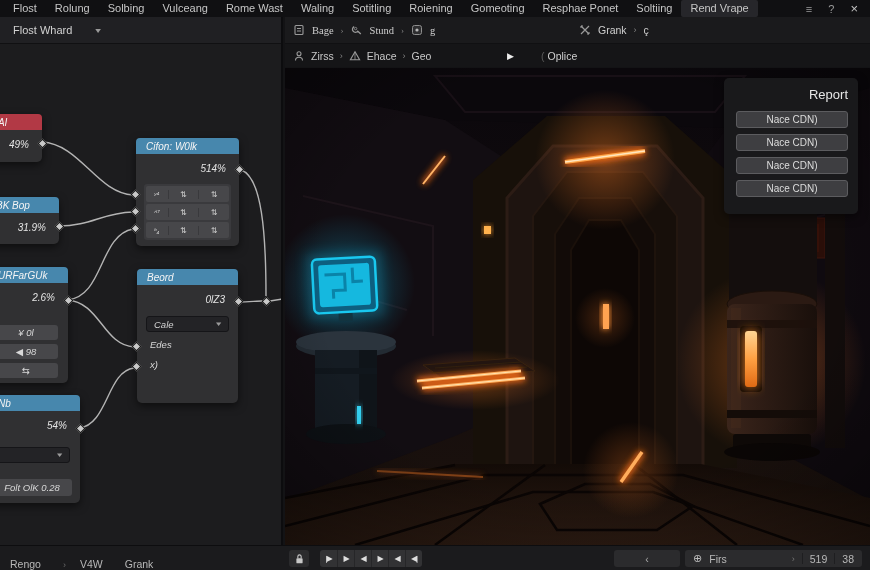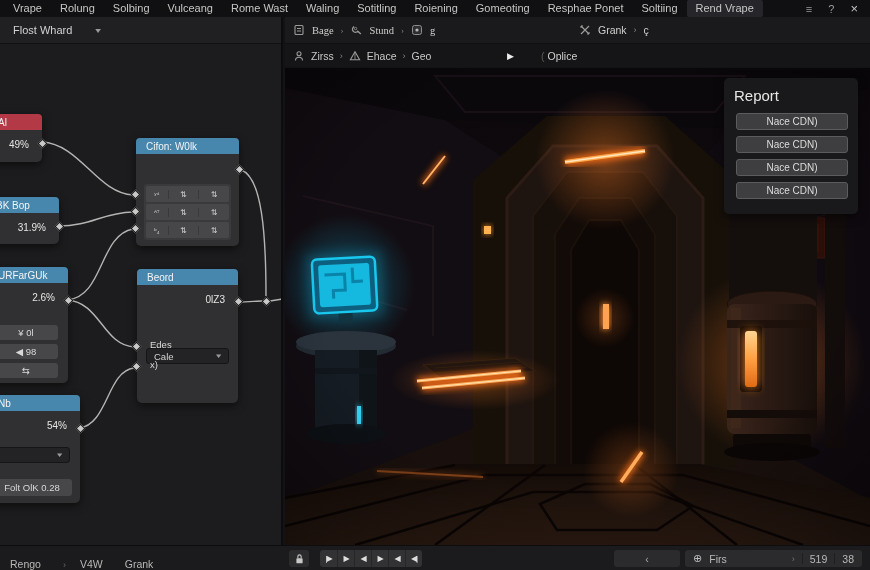--- a/index.html
+++ b/index.html
@@ -16,21 +16,21 @@
   .menubar .mi.active{background:#26262a;border-radius:2px;}
   .win-ctl{margin-left:auto;display:flex;align-items:center;gap:4px;padding-right:6px;}
   .win-ctl span{padding:0 6px;color:#9c9c9c;font-size:11px;}
   .win-ctl .close{font-size:13px;color:#c2c2c2;}
 
   
   .left-pane{position:absolute;top:17px;left:0;width:283px;bottom:25px;border-right:2px solid #0c0c0e;}
   .left-header{height:27px;background:#202023;border-bottom:1px solid #101012;
     display:flex;align-items:center;gap:24px;padding-left:13px;font-size:11px;color:#d2d2d2;}
   .left-header .chev{font-size:8px;color:#9a9a9a;transform:scaleX(1.4);}
-  .canvas{position:absolute;top:27px;left:0;right:0;bottom:0;background:#1c1c1e;overflow:hidden;}
+  .canvas{position:absolute;top:27px;left:0;right:0;bottom:0;background:#1c1c1e;overflow:hidden;font-style:italic;}
   .wires{position:absolute;inset:0;}
 
   .node{position:absolute;background:#303032;border-radius:5px;box-shadow:0 3px 9px rgba(0,0,0,.55);
     font-size:10px;color:#dddddd;}
   .node-header{height:16px;border-radius:4px 4px 0 0;display:flex;align-items:center;
     padding:0 8px;font-size:10px;color:#f4f4f4;white-space:nowrap;overflow:hidden;}
   .hdr-blue{background:#4787ad;padding-left:10px;}
   .hdr-red{background:#b23945;}
   .out-row{text-align:right;padding:9px 13px 3px 0;color:#e4e4e4;}
   .socket{position:absolute;width:7px;height:7px;background:#c9c9c9;border:1px solid #151515;
@@ -63,21 +63,21 @@
   .play-btn{position:absolute;left:222px;top:0;bottom:0;display:flex;align-items:center;
     color:#ececec;font-size:9px;}
   .mode-lbl{position:absolute;left:256px;top:0;bottom:0;display:flex;align-items:center;gap:3px;color:#cfcfcf;}
   .mode-lbl .paren{color:#5a5a5a;}
   .viewport{position:absolute;top:51px;left:0;right:0;bottom:0;background:#0b080c;overflow:hidden;}
 
   
   .report{position:absolute;left:439px;top:10px;width:134px;height:136px;
     background:rgba(26,26,28,.96);border-radius:5px;box-shadow:0 3px 10px rgba(0,0,0,.5);
     padding:9px 10px;}
-  .report h3{font-size:15px;font-weight:normal;color:#e6e6e6;margin-bottom:9px;}
+  .report h3{font-size:13px;font-weight:normal;color:#e6e6e6;margin-bottom:9px;text-align:right;}
   .report .rbtns{display:flex;flex-direction:column;gap:6px;align-items:flex-end;}
   .rbtn{width:112px;height:17px;background:#3e3e41;border:1px solid #5c5c5f;border-radius:3px;
     display:flex;align-items:center;justify-content:center;font-size:10px;color:#dcdcdc;}
 
   
   .statusbar{position:absolute;bottom:0;left:0;right:0;height:25px;background:#1b1b1d;
     border-top:1px solid #0d0d0f;font-size:10.5px;color:#b8b8b8;}
   .sb-left{position:absolute;left:10px;top:0;bottom:0;display:flex;align-items:flex-end;gap:0;}
   .sb-left .it{margin-right:22px;}
   .sb-left .sep{color:#6a6a6a;font-size:9px;margin-right:14px;}
@@ -97,21 +97,21 @@
   .info-pill .flex{flex:1;}
   .info-pill .dim{color:#787878;font-size:9px;}
   .vdiv{width:1px;height:11px;background:#1e1e20;}
 </style>
 </head>
 <body>
 
 <div id="app">
 
   <div class="menubar">
-    <span class="mi">Vrape</span>
+    <span class="mi">Flost</span>
     <span class="mi">Rolung</span>
     <span class="mi">Solbing</span>
     <span class="mi">Vulceang</span>
     <span class="mi">Rome Wast</span>
     <span class="mi">Waling</span>
     <span class="mi">Sotitling</span>
     <span class="mi">Roiening</span>
     <span class="mi">Gomeoting</span>
     <span class="mi">Resphae Ponet</span>
     <span class="mi">Soltiing</span>
@@ -150,20 +150,21 @@
       </div>
 
       <div class="node" style="left:-14px;top:153px;width:73px;height:47px;">
         <div class="node-header hdr-blue">BK Bop</div>
         <div class="out-row">31.9%</div>
         <div class="socket" style="right:-4px;top:26px;"></div>
       </div>
 
       <div class="node" style="left:136px;top:94px;width:103px;height:108px;">
         <div class="node-header hdr-blue">Cifon: W0lk</div>
+        <div class="out-row">514%</div>
         <div class="socket" style="right:-4px;top:28px;"></div>
         <div class="grid-box" style="top:46px;">
           <div class="grid-row">
             <span>ʸ⁴</span>
             <span>⇅</span>
             <span>⇅</span>
           </div>
           <div class="grid-row">
             <span>ᴬ⁷</span>
             <span>⇅</span>
@@ -186,21 +187,21 @@
         <div class="socket" style="right:-4px;top:30px;"></div>
         <div class="field" style="position:absolute;left:6px;right:10px;top:58px;">¥ 0l</div>
         <div class="field" style="position:absolute;left:6px;right:10px;top:77px;">◀ 98</div>
         <div class="field" style="position:absolute;left:6px;right:10px;top:96px;">⇆</div>
       </div>
 
       <div class="node" style="left:137px;top:225px;width:101px;height:134px;">
         <div class="node-header hdr-blue">Beord</div>
         <div class="out-row">0lZ3</div>
         <div class="socket" style="right:-4px;top:29px;"></div>
-        <div class="dropdown" style="position:absolute;left:9px;right:9px;top:47px;margin-top:32px;">
+        <div class="dropdown" style="position:absolute;left:9px;right:9px;top:47px;">
           <span>Cale</span>
           <span class="chev">▾</span>
         </div>
         <div class="socket" style="left:-4px;top:74px;"></div>
         <span class="in-label" style="top:70px;">Edes</span>
         <div class="socket" style="left:-4px;top:94px;"></div>
         <span class="in-label" style="top:90px;">x)</span>
       </div>
 
       <div class="node" style="left:-12px;top:351px;width:92px;height:108px;">

